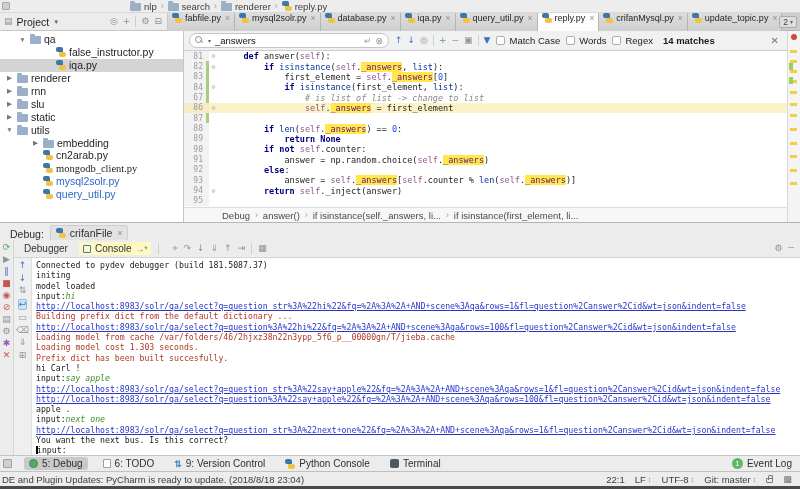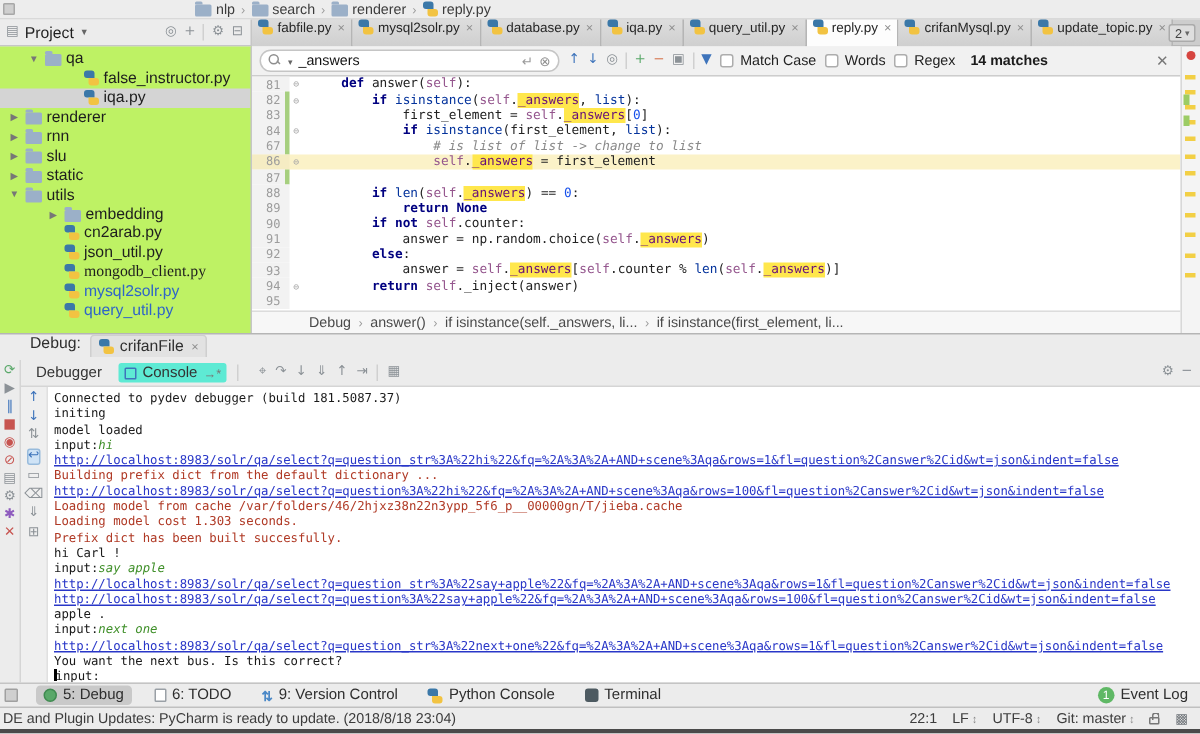--- a/index.html
+++ b/index.html
@@ -18,21 +18,21 @@
   .tinyarr{font-size:6px;color:#666}
   #proj-icons{margin-left:auto;display:flex;align-items:center;gap:5px}
   .tabsbar{flex:1;display:flex;background:#CDCDCD;border-bottom:1px solid #B7B7B7;min-width:0}
   #tabs{display:flex;min-width:0}
   .tab{height:18px;display:flex;align-items:flex-start;gap:3px;padding:0 4px;font-size:9px;color:#262626;background:linear-gradient(#DDDDDD,#CFCFCF);border-right:1px solid #B5B5B5;white-space:nowrap}
   .tab.on{background:#FDFDFD}
   .tx{color:#8F8F8F;font-size:8.5px;margin-left:1px}
   .chip{margin-left:auto;align-self:center;margin-right:3px;display:flex;align-items:center;gap:2px;font-size:8.5px;color:#444;border:1px solid #ABABAB;border-radius:2px;background:#DEDEDE;padding:0 3px;height:12px}
   
   .main{height:191px;flex:none;display:flex;min-height:0}
-  .tree{width:168px;flex:none;background:#bef264;border-right:1px solid #C6C6C6;padding-top:2px;font-size:10.5px;color:#1E1E1E;overflow:hidden}
+  .tree{width:184px;flex:none;background:#ffffff;border-right:1px solid #C6C6C6;padding-top:2px;font-size:10.5px;color:#1E1E1E;overflow:hidden}
   .trow{height:12.9px;display:flex;align-items:center;gap:3px;white-space:nowrap}
   .trow.sel{background:#D4D4D4}
   .arr{width:9px;flex:none;font-size:6.5px;color:#777;text-align:center}
   .tlabel.openf{color:#2F65C8}
   .editor-col{flex:1;display:flex;flex-direction:column;background:#FFF;min-width:0}
   
   .findbar{height:20px;flex:none;background:#F1F1F1;border-bottom:1px solid #CDCDCD;display:flex;align-items:center;gap:6px;padding:0 6px 0 5px;font-size:9.5px;color:#222}
   .sfield{width:200px;height:15px;flex:none;background:#FFF;border:1px solid #C5C5C5;border-radius:8px;display:flex;align-items:center;gap:4px;padding:0 5px;font-size:9.5px}
   .mag{width:9px;height:9px;position:relative;flex:none}
   .mag::before{content:"";position:absolute;left:0;top:0;width:5px;height:5px;border:1.3px solid #8E8E8E;border-radius:50%}
@@ -64,28 +64,28 @@
   .tk-m{background:#FFE74C;color:#660E7A}
   
   .bc-ed{height:15px;flex:none;background:#F7F7F7;border-top:1px solid #DCDCDC;display:flex;align-items:center;gap:4px;padding-left:38px;font-size:9.5px;color:#4A4A4A;white-space:nowrap;overflow:hidden}
   
   .stripe{width:13px;flex:none;background:#F4F4F4;border-left:1px solid #D8D8D8;position:relative}
   .tick{position:absolute;left:2px;width:7px;height:3px;background:#F2CF45}
   .gtick{position:absolute;left:1px;width:4px;height:7px;background:#9CCC65}
   .reddot{position:absolute;top:3px;left:3px;width:6px;height:6px;border-radius:50%;background:#D64540}
   
   .debug{height:233px;flex:none;display:flex;flex-direction:column;border-top:1px solid #B5B5B5;background:#ECECEC;min-height:0}
-  .dbg-head{height:17px;flex:none;display:flex;align-items:flex-start;gap:6px;padding-left:20px;font-size:10.5px;color:#2E2E2E}
+  .dbg-head{height:17px;flex:none;display:flex;align-items:flex-end;gap:6px;padding-left:10px;font-size:10.5px;color:#2E2E2E}
   .sess{display:flex;align-items:center;gap:4px;padding:1px 5px;background:#E2E2E2;border:1px solid #CFCFCF;border-bottom:none;border-radius:3px 3px 0 0}
   .dbg-body{flex:1;display:flex;min-height:0}
   .outer{width:14px;flex:none;border-right:1px solid #D5D5D5;display:flex;flex-direction:column;align-items:center;gap:3px;padding-top:3px}
   .dbg-right{flex:1;display:flex;flex-direction:column;min-width:0}
   .dbg-toolbar{height:18px;flex:none;display:flex;align-items:center;gap:7px;padding:0 6px;border-bottom:1px solid #D5D5D5;font-size:10px;color:#333}
   .dtab{display:flex;align-items:center;gap:4px;padding:1px 4px;border-radius:2px}
-  .dtab.on{background:#5eead4}
+  .dtab.on{background:#fef9c3}
   .sqicon{width:8px;height:8px;border:1.5px solid #3E74BB;border-radius:1px;flex:none}
   .suffix{color:#777;font-size:8.5px}
   #steps{display:flex;align-items:center;gap:6px;margin-left:6px}
   #dbg-right-icons{margin-left:auto;display:flex;gap:6px;align-items:center;color:#6F7479}
   .console-wrap{flex:1;display:flex;background:#FFF;min-height:0}
   .inner{width:18px;flex:none;background:#EFEFEF;border-right:1px solid #E0E0E0;display:flex;flex-direction:column;align-items:center;gap:3.5px;padding-top:3px}
   .console{flex:1;padding:2px 0 0 4px;font-family:"DejaVu Sans Mono",monospace;font-size:8.2px;line-height:10.3px;white-space:pre;overflow:hidden}
   .lrow{height:10.3px}
   .sg-t{color:#1A1A1A}
   .sg-e{color:#B03A26}
@@ -263,25 +263,20 @@
         <div class="trow" style="padding-left: 31px;">
           <span class="arr">▶</span>
           <span class="dicon"></span>
           <span class="tlabel">embedding</span>
         </div>
         <div class="trow" style="padding-left: 31px;">
           <span class="arr"></span>
           <span class="pyicon"></span>
           <span class="tlabel">cn2arab.py</span>
         </div>
-        <div class="trow" style="padding-left: 31px;">
-          <span class="arr"></span>
-          <span class="pyicon"></span>
-          <span class="tlabel">json_util.py</span>
-        </div>
         <div class="trow" style="padding-left: 31px; font-family: Liberation Serif, serif;">
           <span class="arr"></span>
           <span class="pyicon"></span>
           <span class="tlabel">mongodb_client.py</span>
         </div>
         <div class="trow" style="padding-left: 31px;">
           <span class="arr"></span>
           <span class="pyicon"></span>
           <span class="tlabel openf">mysql2solr.py</span>
         </div>

